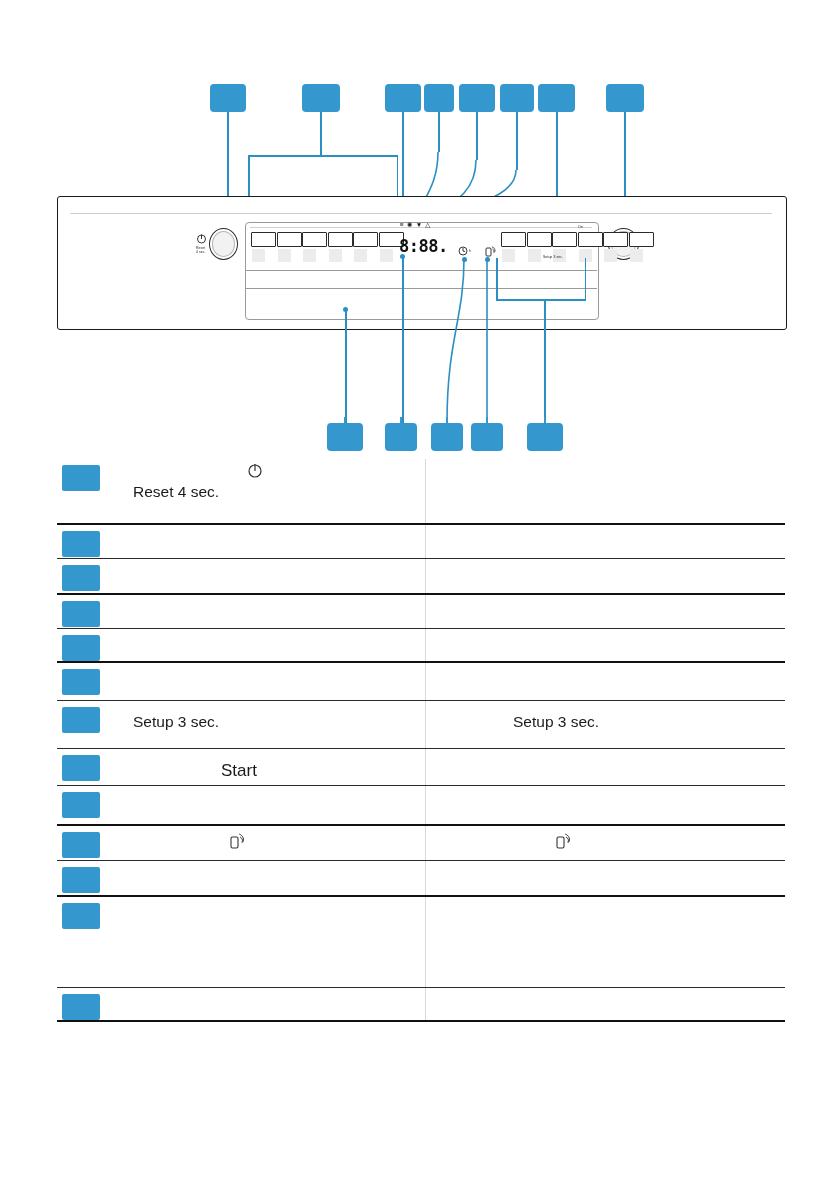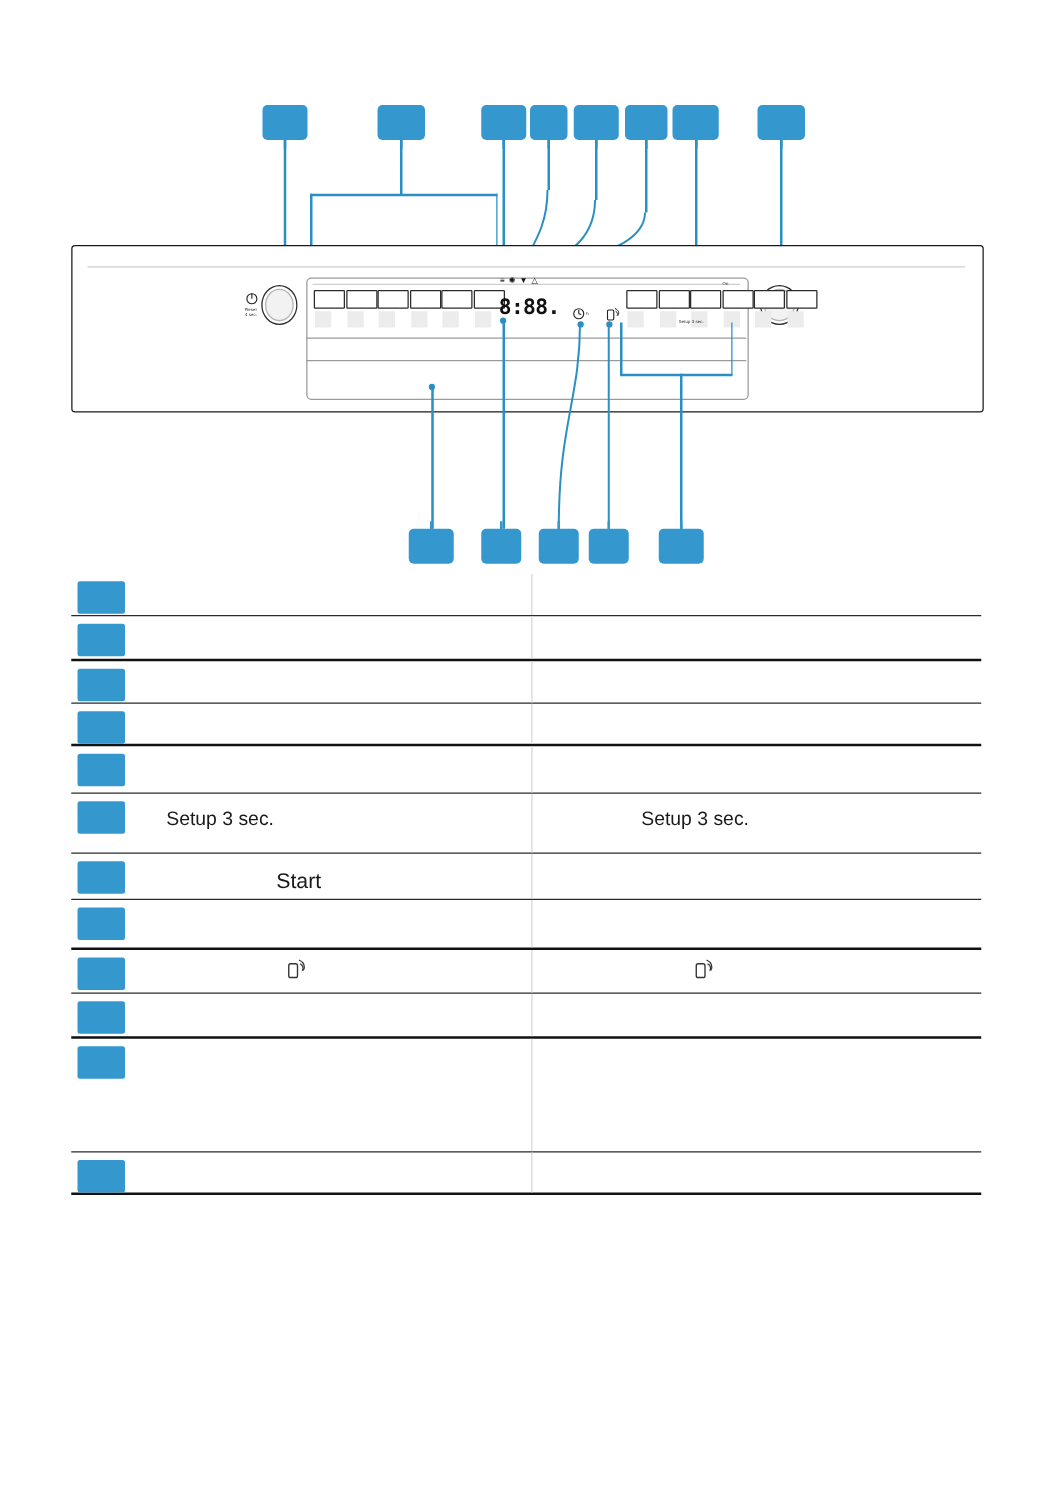--- a/index.html
+++ b/index.html
@@ -226,20 +226,29 @@
       <div class="chip-stem" style="left: 400px; top: 417px; height: 7px;"></div>
       <div class="chip" style="left: 431px; top: 423px; width: 32px; height: 28px;"></div>
       <div class="chip-stem" style="left: 446px; top: 417px; height: 7px;"></div>
       <div class="chip" style="left: 471px; top: 423px; width: 32px; height: 28px;"></div>
       <div class="chip-stem" style="left: 486px; top: 417px; height: 7px;"></div>
       <div class="chip" style="left: 527px; top: 423px; width: 36px; height: 28px;"></div>
       <div class="chip-stem" style="left: 544px; top: 417px; height: 7px;"></div>
     </div>
 
   <div class="legend" id="legend">
+      <div class="lrow thick" style="height: 66px;">
+        <div class="lbadge"></div>
+        <div class="lsep" style="left: 368px;"></div>
+        <div class="ltext" style="left: 76px; top: 24px;">Reset 4 sec.</div>
+        <svg width="16" height="16" style="position: absolute; left: 190px; top: 3px;">
+          <circle cx="8" cy="9" r="6" stroke="#333" stroke-width="1.2" fill="none"></circle>
+          <line x1="8" y1="2" x2="8" y2="9" stroke="#333" stroke-width="1.2"></line>
+        </svg>
+      </div>
       <div class="lrow" style="height: 34px;">
         <div class="lbadge"></div>
         <div class="lsep" style="left: 368px;"></div>
       </div>
       <div class="lrow thick" style="height: 36px;">
         <div class="lbadge"></div>
         <div class="lsep" style="left: 368px;"></div>
       </div>
       <div class="lrow" style="height: 34px;">
         <div class="lbadge"></div>

